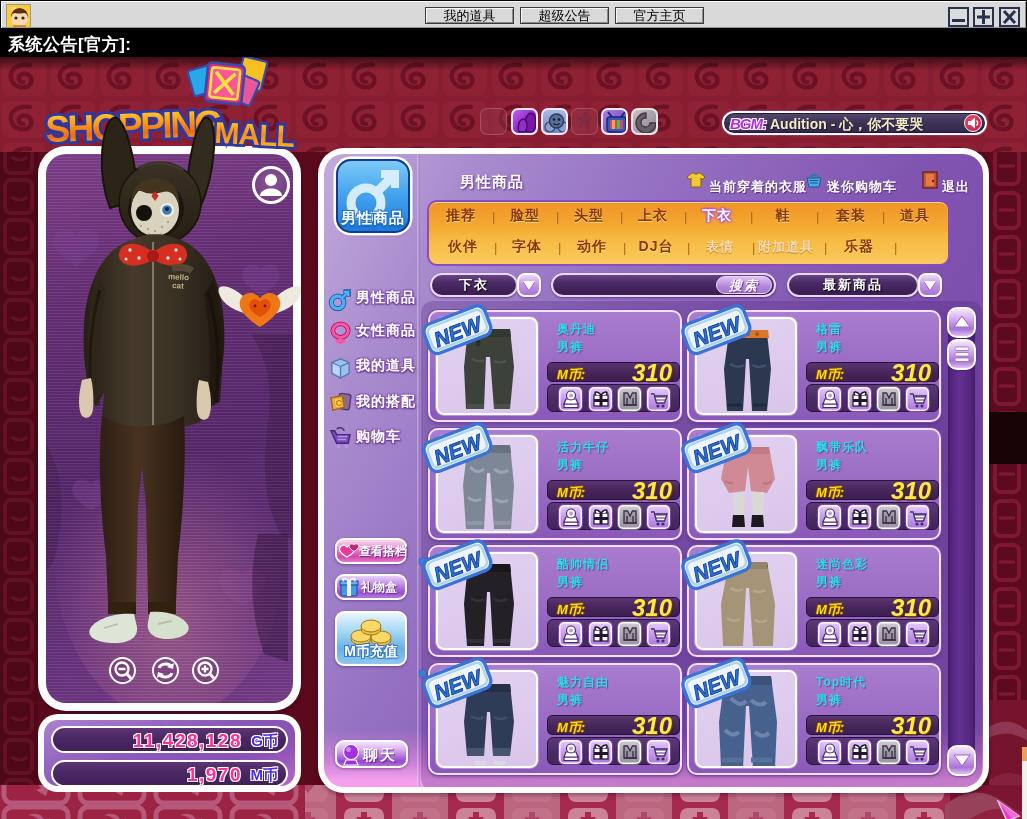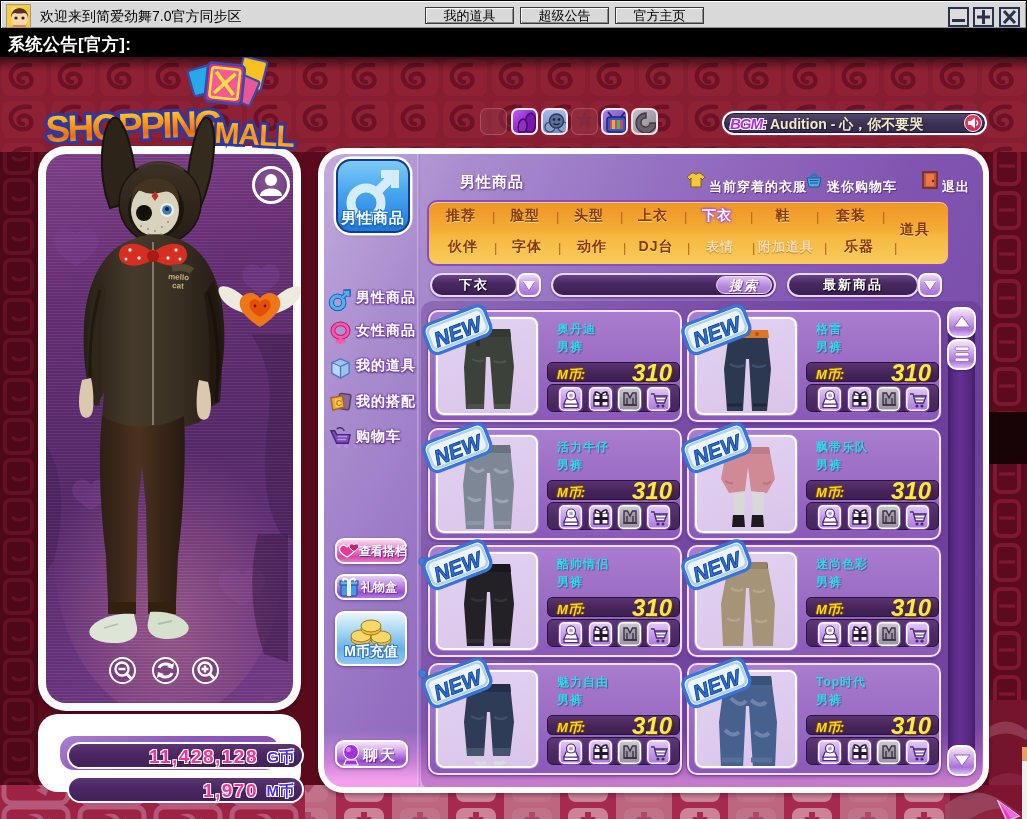--- a/index.html
+++ b/index.html
@@ -37,21 +37,21 @@
   background:linear-gradient(165deg,#82428e 0%, #693078 25%, #592a6e 55%, #68337e 80%, #783d8a 100%); position:relative; }
 #charinner .scan { position:absolute; inset:0; border-radius:20px;
   background:repeating-linear-gradient(180deg, rgba(255,255,255,0.05) 0 1px, rgba(0,0,0,0.07) 1px 3px); }
 .avatarcircle { position:absolute; left:214px; top:20px; width:38px; height:38px; border-radius:50%;
   background:radial-gradient(circle at 50% 40%, #8a5898, #6a3878); border:3px solid #fff; }
 .czoom { position:absolute; width:27px; height:27px; border-radius:50%; background:rgba(90,40,110,0.25);
   border:2px solid #fff; top:508px; }
 
 
 #moneypanel { left:38px; top:714px; width:263px; height:78px; border-radius:20px;
-  background:#fff; padding:22px; z-index:3; }
+  background:#fff; padding:6px; z-index:3; }
 #moneyinner { width:100%; height:100%; border-radius:14px;
   background:linear-gradient(160deg,#ab80d0 0%,#8a58b8 45%, #8a50b4 70%, #b468cc 100%); position:relative; }
 .moneybar { position:absolute; left:7px; width:237px; height:27px; border-radius:14px;
   background:linear-gradient(180deg,#5d3573, #4a2762 45%, #412158); border:2px solid #fff; }
 .moneynum { position:absolute; right:44px; top:2px; font-size:19px; font-weight:bold; color:#f5359b;
   text-shadow:-1px -1px 0 #fff, 1px -1px 0 #fff, -1px 1px 0 #fff, 1px 1px 0 #fff, 0 2px 1px rgba(0,0,0,.3); letter-spacing:1.5px;}
 .moneycur { position:absolute; right:8px; top:4px; font-size:15px; font-weight:bold; color:#4d2edb;
   text-shadow:-1px -1px 0 #fff, 1px -1px 0 #fff, -1px 1px 0 #fff, 1px 1px 0 #fff; letter-spacing:0px;}
 
 
@@ -217,21 +217,20 @@
     <svg width="25" height="24" viewBox="0 0 25 24">
       <rect width="25" height="24" fill="#ffcc33"></rect>
       <circle cx="7" cy="5" r="3" fill="#ffe680" opacity="0.9"></circle>
       <ellipse cx="12.5" cy="14" rx="8.5" ry="9" fill="#f8d8b0"></ellipse>
       <path d="M 4 14 Q 3 4 12.5 3 Q 22 4 21 14 Q 21 8 17 8 Q 12 9 8 8 Q 4 8 4 14 Z" fill="#5a3018"></path>
       <circle cx="9" cy="13" r="1.6" fill="#3a2210"></circle>
         <circle cx="16" cy="13" r="1.6" fill="#3a2210"></circle>
       <rect x="6" y="20" width="13" height="4" fill="#e88820"></rect>
     </svg>
   </div>
-  <div id="title-text" class="abs">欢迎来到简爱劲舞7.0官方同步区</div>
   <div class="tbtn abs" style="left:424px;width:89px;">我的道具</div>
   <div class="tbtn abs" style="left:519px;width:89px;">超级公告</div>
   <div class="tbtn abs" style="left:614px;width:89px;">官方主页</div>
   <div class="wbtn abs" style="left:947px;"><svg width="17" height="16">
         <rect x="2" y="10" width="13" height="3" fill="#28324e"></rect>
       </svg></div>
   <div class="wbtn abs" style="left:972px;"><svg width="17" height="16">
         <rect x="2" y="6.5" width="13" height="3" fill="#28324e"></rect>
         <rect x="7" y="1" width="3" height="14" fill="#28324e"></rect>
       </svg></div>
@@ -469,21 +468,21 @@
   <div class="hdrlbl abs" style="left:618px;">退出</div>
 
   <div id="tabpanel" class="abs"></div>
   <div class="tab abs" style="left:137px;top:53px;transform:translateX(-50%);">推荐</div>
   <div class="tab abs" style="left:201px;top:53px;transform:translateX(-50%);">脸型</div>
   <div class="tab abs" style="left:265px;top:53px;transform:translateX(-50%);">头型</div>
   <div class="tab abs" style="left:329px;top:53px;transform:translateX(-50%);">上衣</div>
   <div class="tab tabsel abs" style="left:393px;top:53px;transform:translateX(-50%);">下衣</div>
   <div class="tab abs" style="left:459px;top:53px;transform:translateX(-50%);">鞋</div>
   <div class="tab abs" style="left:527px;top:53px;transform:translateX(-50%);">套装</div>
-  <div class="tab abs" style="left:591px;top:67px;transform:translateX(-50%);">道具</div>
+  <div class="tab abs" style="left:591px;top:53px;transform:translateX(-50%);">道具</div>
   <div class="tab abs" style="left:139px;top:84px;transform:translateX(-50%);">伙伴</div>
   <div class="tab abs" style="left:203px;top:84px;transform:translateX(-50%);">字体</div>
   <div class="tab abs" style="left:268px;top:84px;transform:translateX(-50%);">动作</div>
   <div class="tab abs" style="left:332px;top:84px;transform:translateX(-50%);">DJ台</div>
   <div class="tab tabdis abs" style="left:396px;top:84px;transform:translateX(-50%);font-size:13px;">表情</div>
   <div class="tab tabdis abs" style="left:462px;top:84px;transform:translateX(-50%);font-size:13px;">附加道具</div>
   <div class="tab abs" style="left:535px;top:84px;transform:translateX(-50%);">乐器</div>
   <div class="tabdiv abs" style="left:168px;top:55px;">|</div>
   <div class="tabdiv abs" style="left:232px;top:55px;">|</div>
   <div class="tabdiv abs" style="left:296px;top:55px;">|</div>

